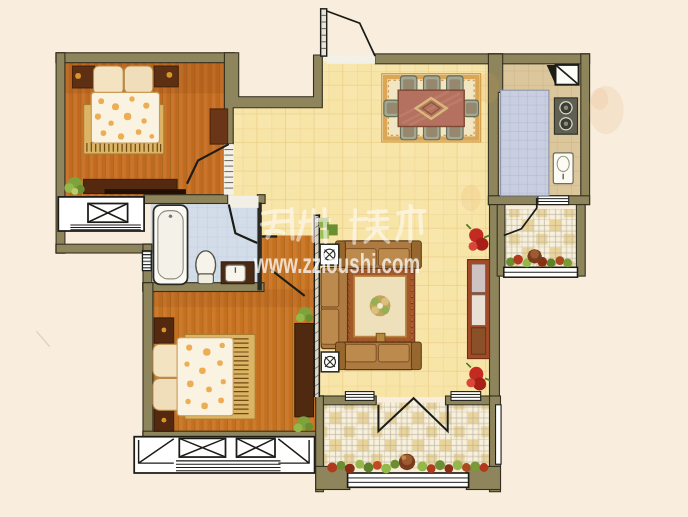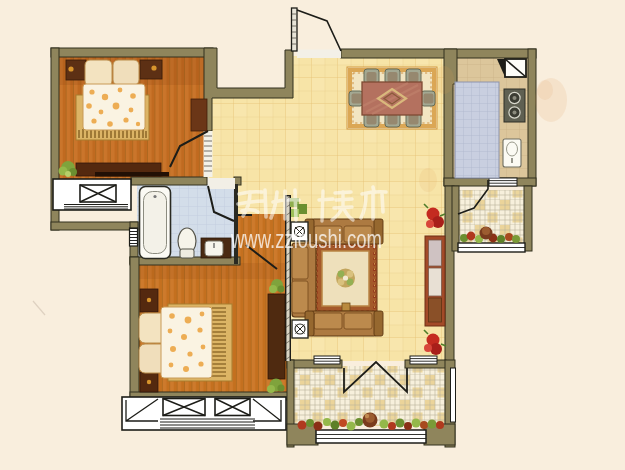--- a/index.html
+++ b/index.html
@@ -1,16 +1,16 @@
 <!DOCTYPE html>
 <html><head>
 <meta charset="utf-8">
 <style>
 html,body{margin:0;padding:0;background:#f9eedd;}
-#page{width:625px;height:470px;position:relative;overflow:hidden;font-family:"Liberation Sans",sans-serif;}
+#page{width:625px;height:470px;position:relative;overflow:hidden;font-family:"Liberation Sans",sans-serif;font-weight:bold;}
 </style>
 </head>
 <body>
 <div id="page">
 <svg width="625" height="470" viewBox="0 0 625 470">
 <defs>
   <pattern id="tilesY" width="26" height="26" patternUnits="userSpaceOnUse">
     <rect width="26" height="26" fill="#f7e4a7"></rect>
     <rect width="13" height="13" x="0" y="0" fill="#f9e9b6" opacity="0.4"></rect>
     <path d="M26 0V26M0 26H26" stroke="#e3bd6e" stroke-width="1" fill="none" opacity="0.75"></path>

